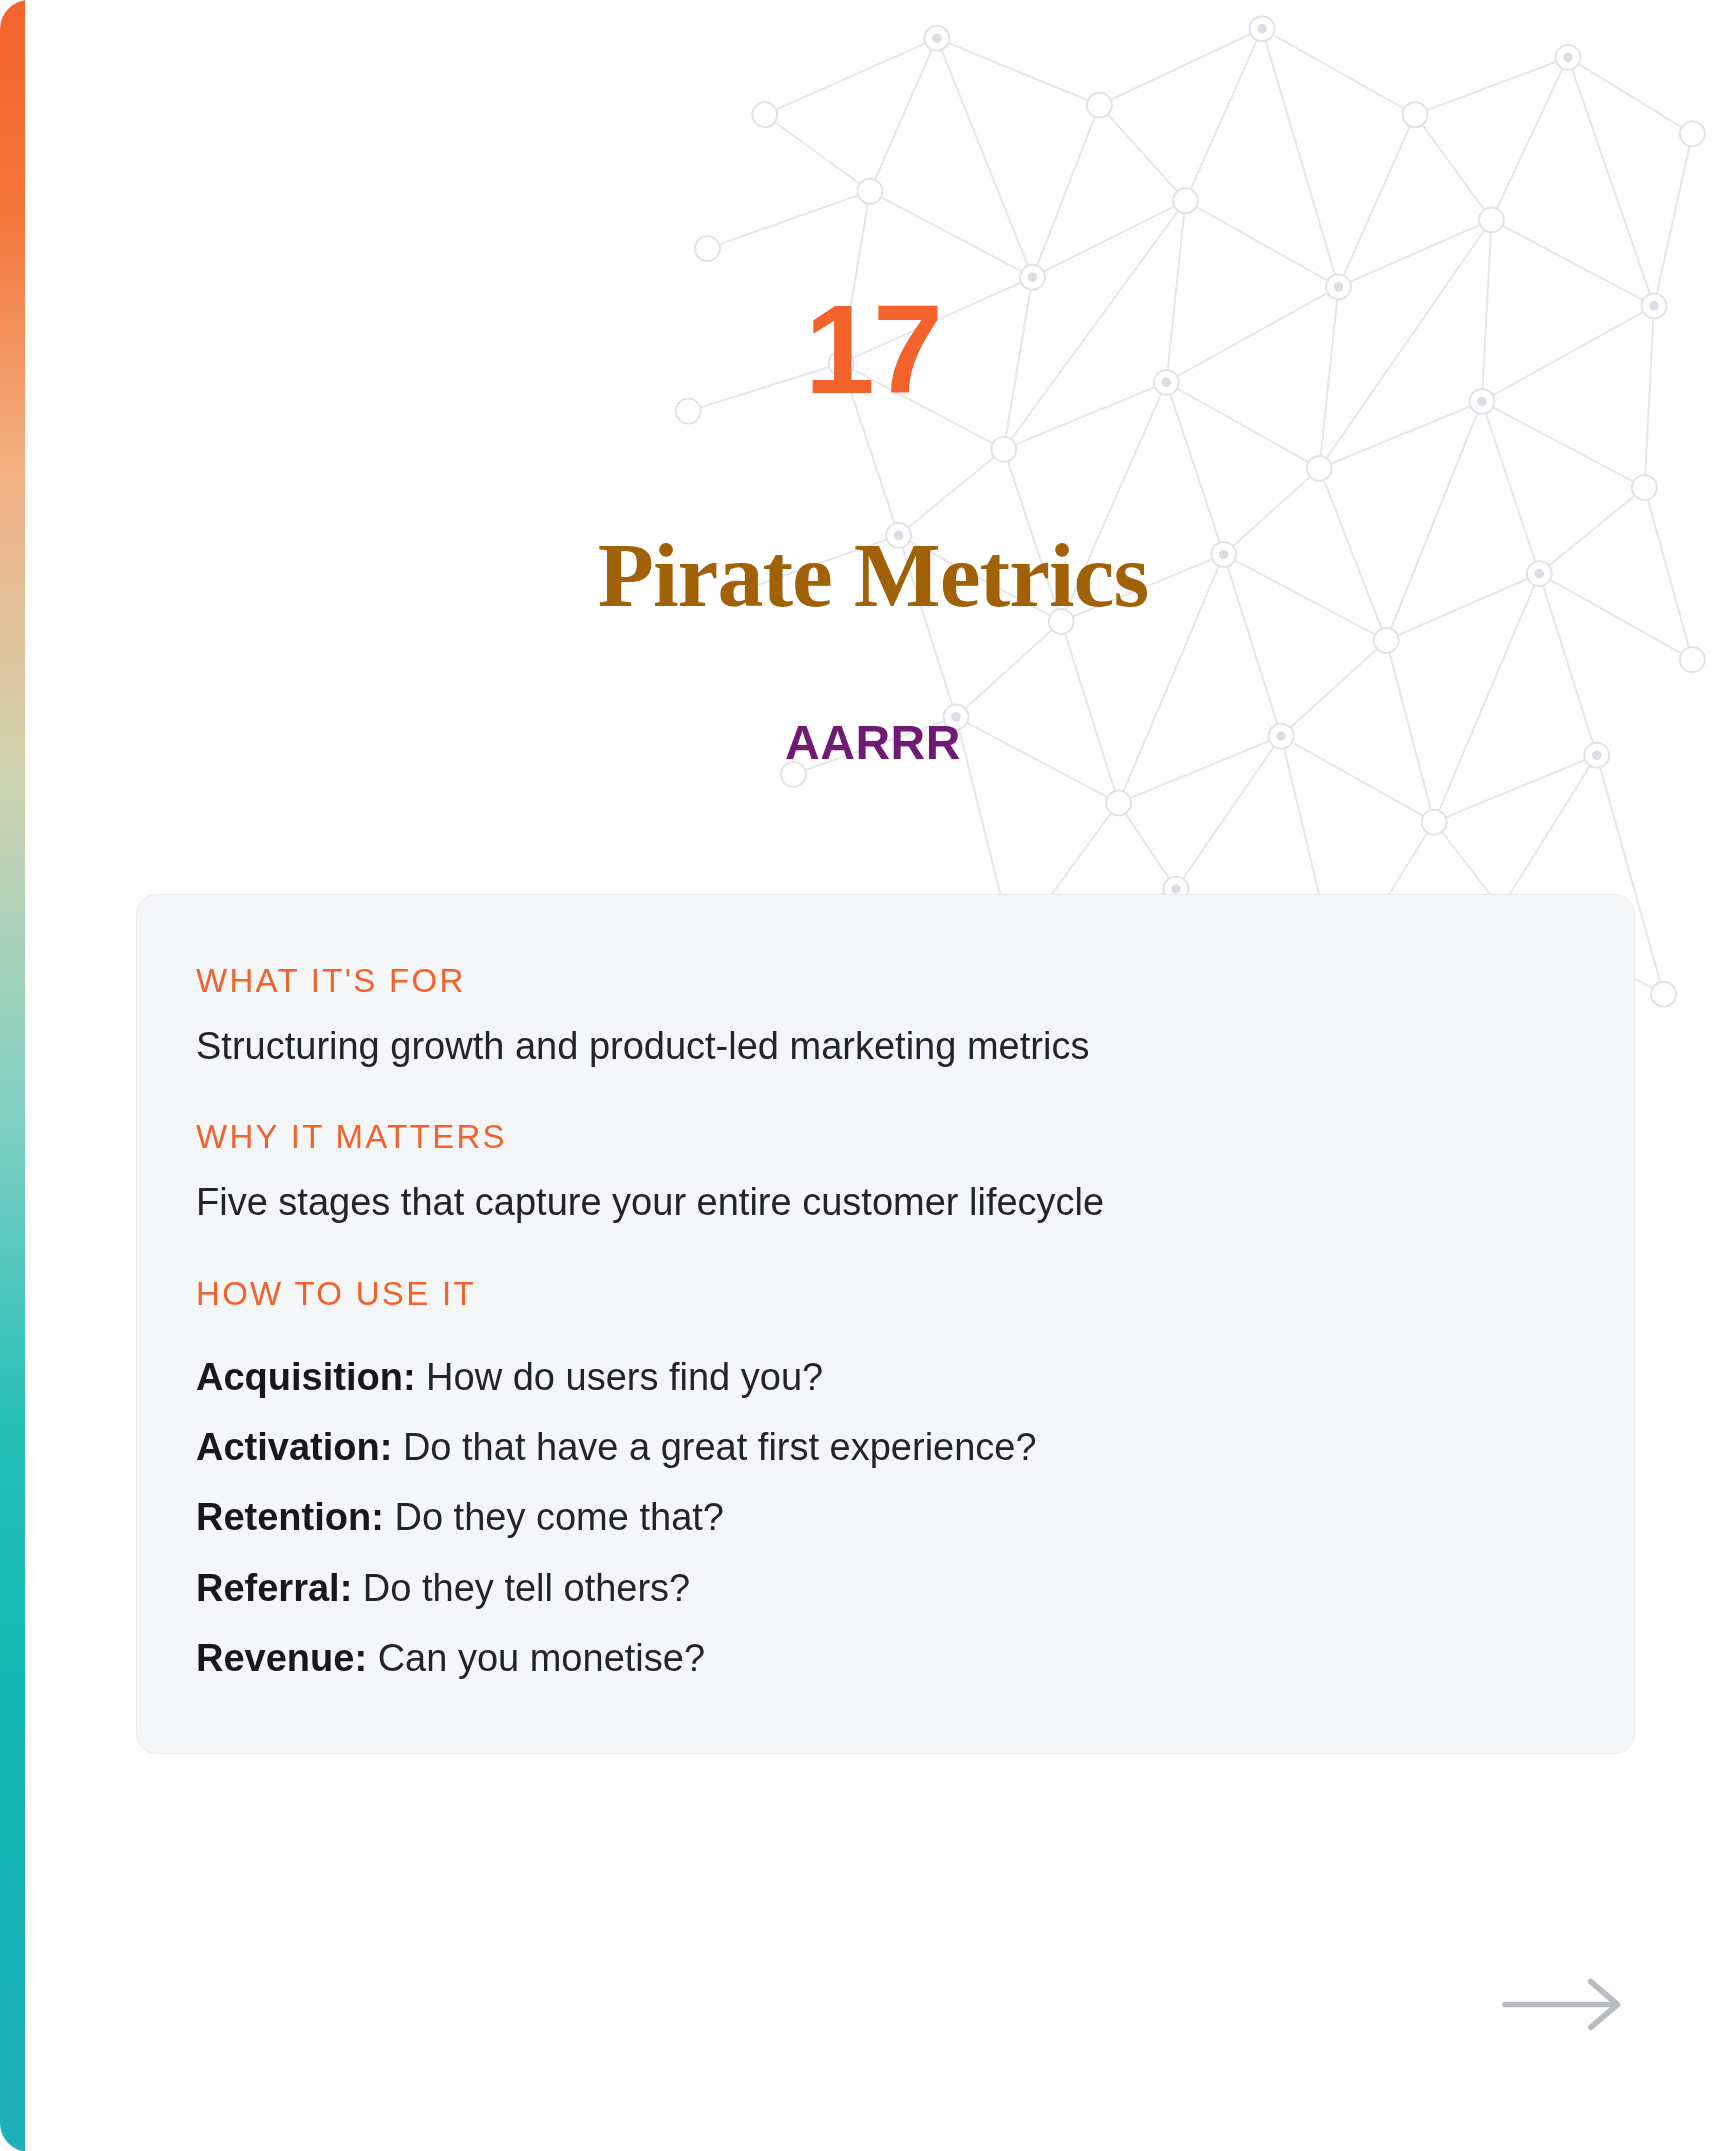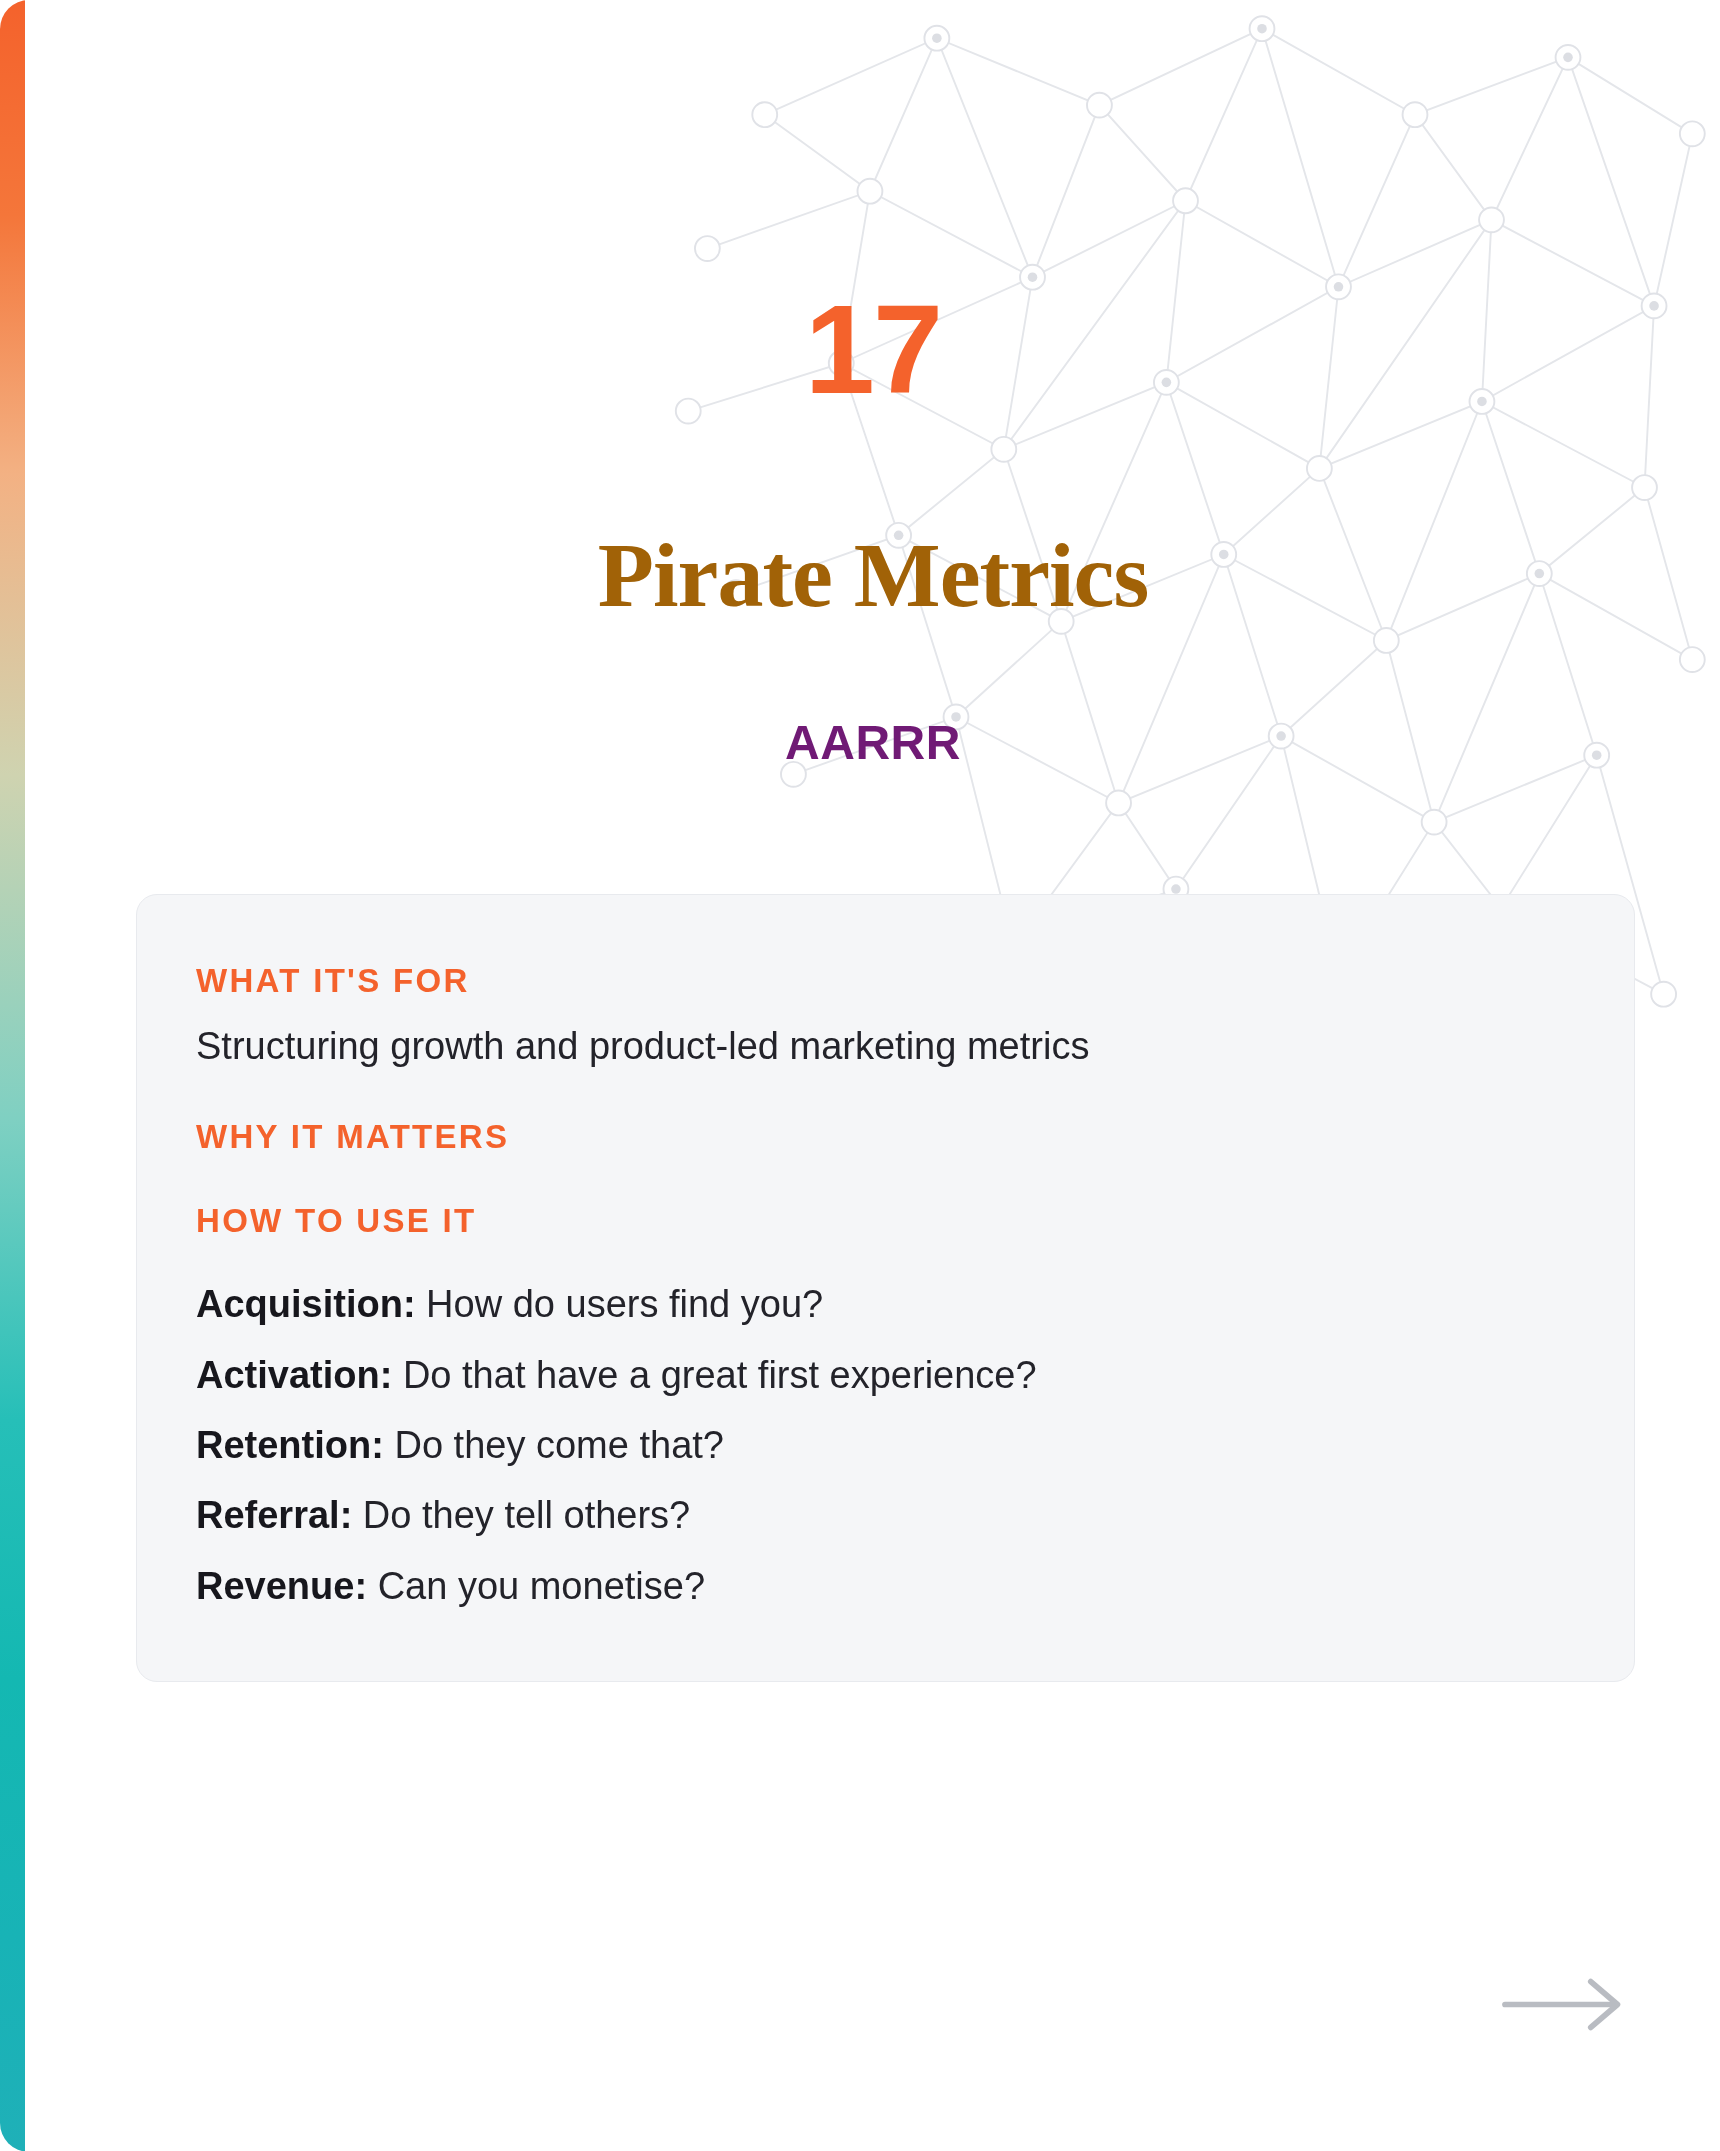--- a/index.html
+++ b/index.html
@@ -91,21 +91,21 @@
     margin: 124px 86px 0 111px;
     background: #f5f6f8;
     border: 1px solid #e8eaee;
     border-radius: 21px;
     padding: 67px 59px 69px 59px;
   }
 
   .section-heading {
     color: #f4622c;
     font-size: 33px;
-    font-weight: 700;
+    font-weight: 400;
     letter-spacing: 2.3px;
     text-transform: uppercase;
   }
 
   .section-body {
     color: #23232a;
     font-size: 38px;
     line-height: 1.35;
     margin-top: 21px;
   }
@@ -232,20 +232,21 @@
 
       <div>
         <div class="section-heading">WHAT IT'S FOR</div>
         <div class="section-body">Structuring growth and product-led marketing metrics</div>
       </div>
 
       <div class="gap"></div>
 
       <div>
         <div class="section-heading">WHY IT MATTERS</div>
+        <div class="section-body">Five stages that capture your entire customer lifecycle</div>
       </div>
 
       <div class="gap"></div>
 
       <div>
         <div class="section-heading">HOW TO USE IT</div>
 
         <div class="usage-list">
           <div class="usage-item">
             <b>Acquisition:</b>

